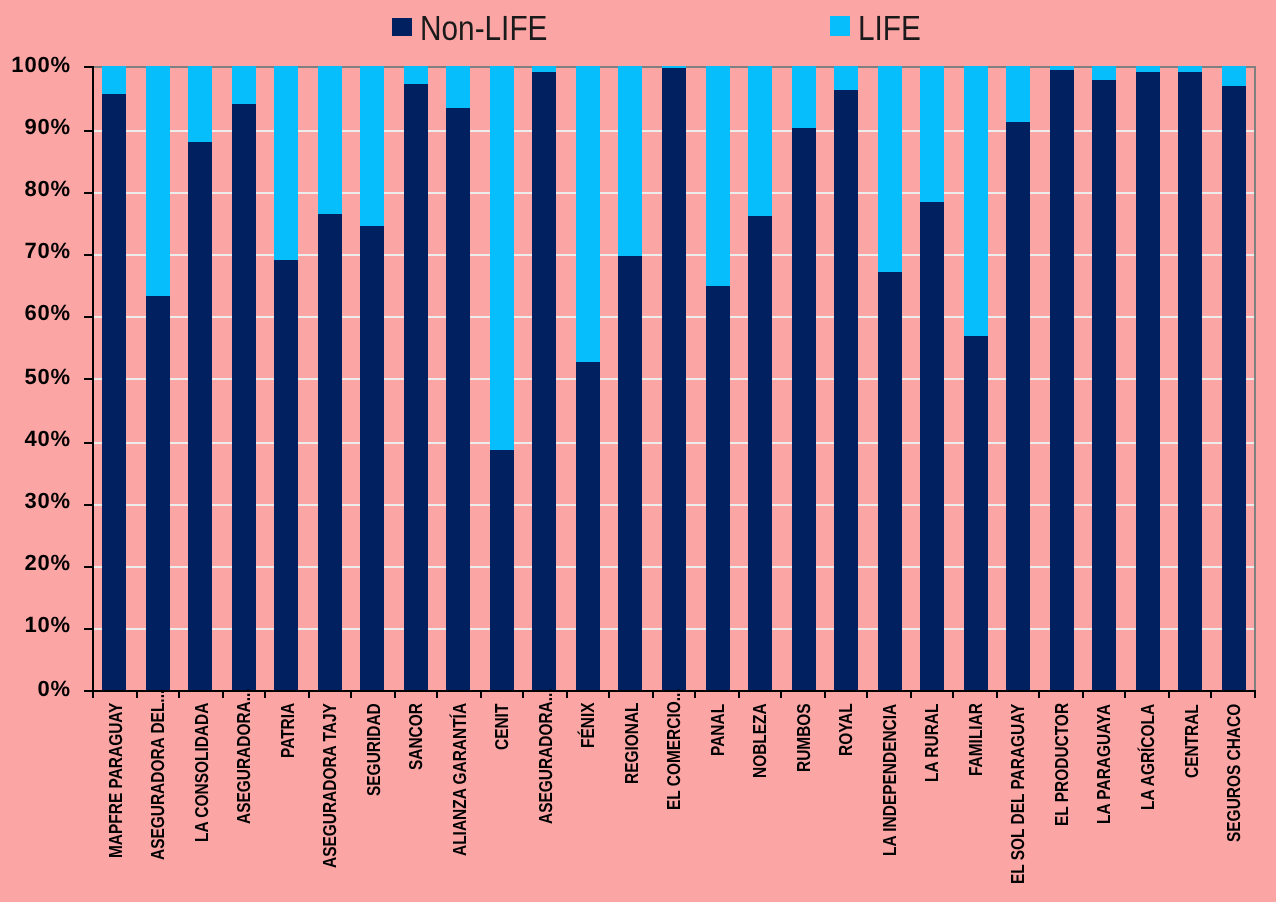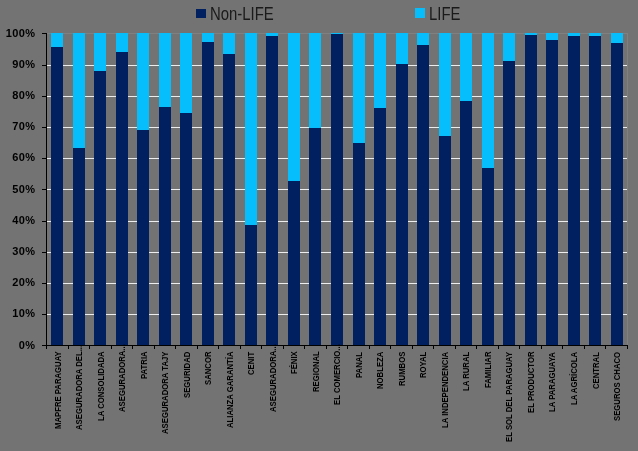--- a/index.html
+++ b/index.html
@@ -1,19 +1,19 @@
 <!DOCTYPE html>
 <html><head>
 <meta charset="utf-8">
 <title>100% stacked column chart</title>
 <style>
   html,body{margin:0;padding:0;background:#ffffff;}
   body{width:638px;height:451px;overflow:hidden;
        font-family:"Liberation Sans",sans-serif;}
-  #chart{position:relative;width:638px;height:451px;background:#737373;}
+  #chart{position:relative;width:638px;height:451px;background:#fca5a5;}
 
   
   #legend{position:absolute;left:0;top:0;width:638px;height:28px;}
   .legend-marker{position:absolute;width:10px;}
   .legend-label{position:absolute;white-space:nowrap;color:#1a1a1a;
                 font-size:17.5px;line-height:17.5px;
                 transform-origin:0 0;transform:scaleX(0.851);
                 will-change:opacity;}
 
   

